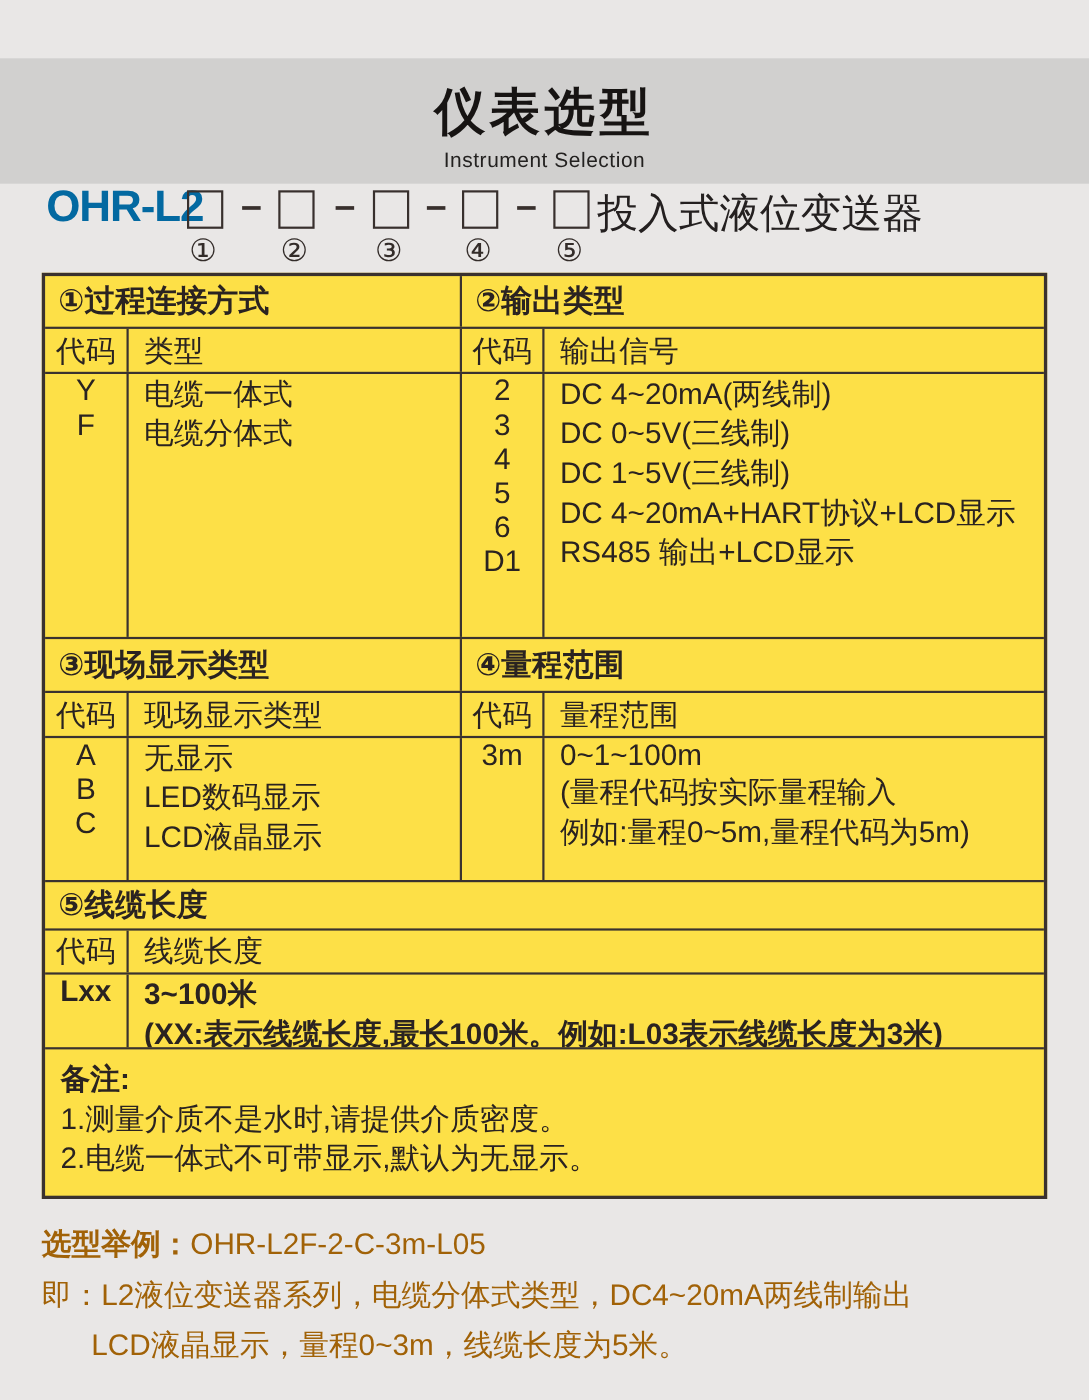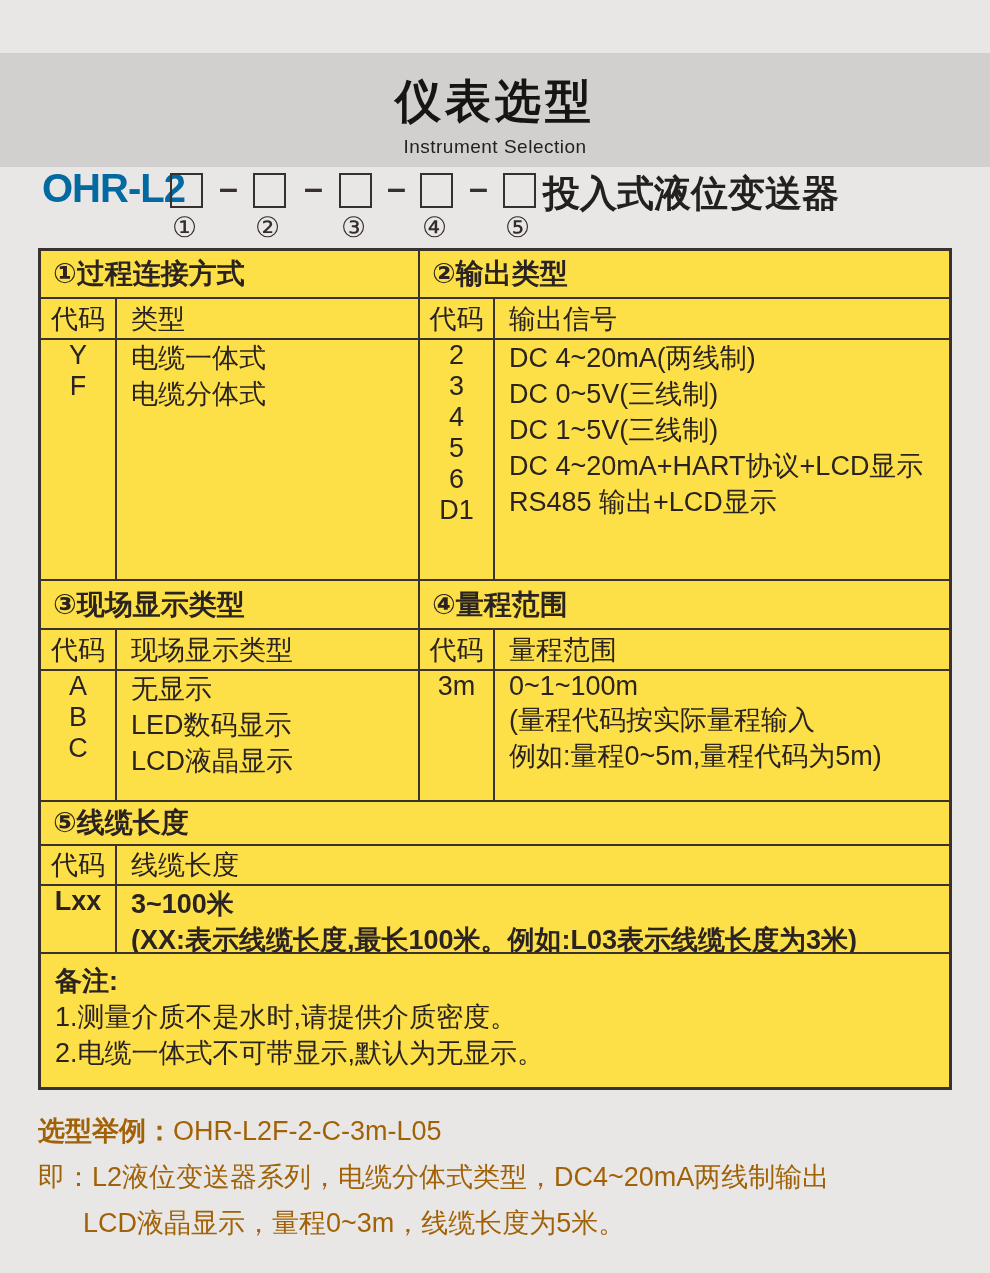--- a/index.html
+++ b/index.html
@@ -18,21 +18,21 @@
     background:#d1d0cf; text-align:center;margin-top:45px;
   }
   .page-title { font-size:46px; font-weight:bold; letter-spacing:4px; padding-top:18px; color:#171413; }
   .page-subtitle { font-size:19px; margin-top:3px; color:#232120; letter-spacing:0.5px; }
 
   
   .model-line { position:absolute; left:0; top:0; width:990px; }
   .model-prefix { position:absolute; left:42px; top:166px; font-size:40px; font-weight:bold; letter-spacing:-1px; color:#0369a1; }
   .mbox { position:absolute; top:173px; width:33px; height:35px; border:2px solid #38302d; background:transparent; }
   .mdash { position:absolute; top:168px; font-size:34px; font-weight:bold; color:#38302d; }
-  .model-suffix { position:absolute; left:543px; top:169px; font-size:37px; font-weight:bold; color:#242020; letter-spacing:0px; white-space:nowrap; }
+  .model-suffix { position:absolute; left:543px; top:169px; font-size:37px; font-weight:normal; color:#242020; letter-spacing:0px; white-space:nowrap; }
   .pos-marker { position:absolute; top:211px; font-size:28px; color:#332c29; }
 
   
   .tbl {
     position:absolute; left:38px; top:248px; width:914px; height:842px;
     border:3px solid #3a322f; background:#fde047;
     font-size:27px; font-weight:500; white-space:nowrap; color:#2a2321;
   }
   .band { display:grid; border-bottom:2px solid #3a322f; }
   .band:last-child { border-bottom:none; }

